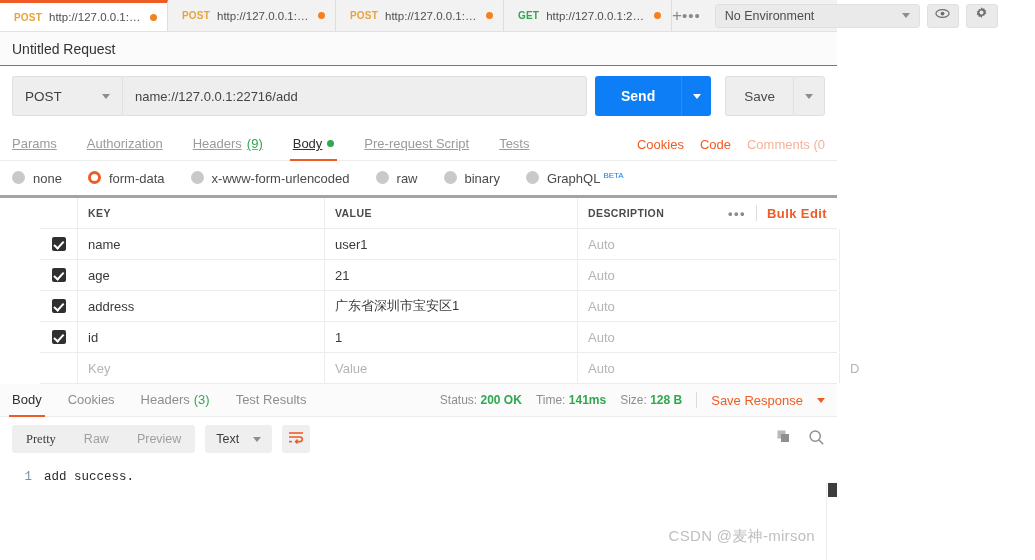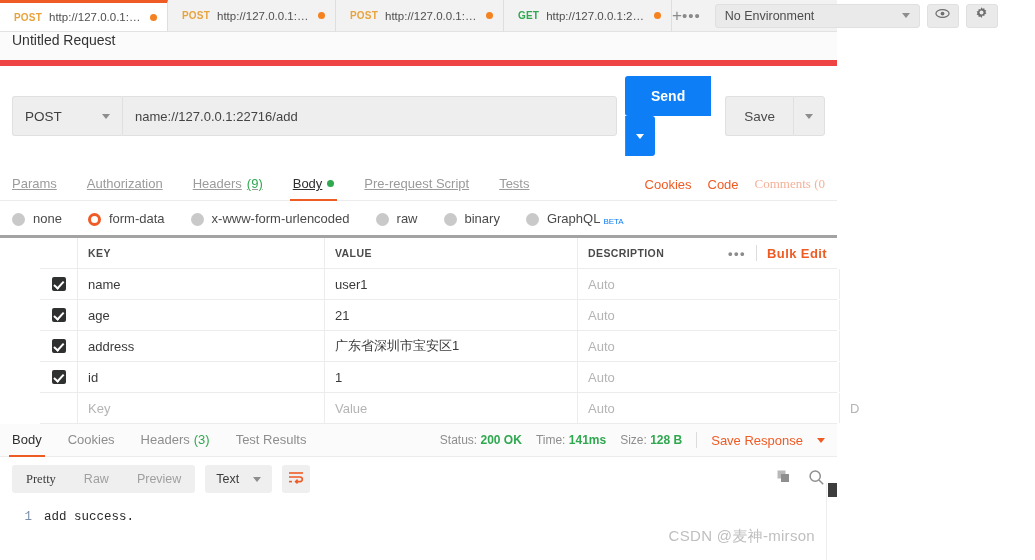--- a/index.html
+++ b/index.html
@@ -74,43 +74,43 @@
   }
   .icon-btn {
     width: 32px; height: 24px; background: #eaeaea;
     border: 1px solid #e0e0e0; border-radius: 3px;
     display: flex; align-items: center; justify-content: center;
     cursor: pointer; color: #6e6e6e;
   }
 
   
   .req-name-bar {
-    height: 34px; display: flex; 
+    height: 34px; display: flex; align-items: center;
     padding: 0 12px; background: #fbfbfb;
-    border-bottom: 6px solid #ef4444;
+    border-bottom: 1px solid #ef4444;
   }
   .req-name { font-size: 14px; color: #333; }
 
   
   .urlbar { display: flex; align-items: center; padding: 10px 12px 12px 12px; gap: 0; }
   .method-box {
     display: flex; align-items: center; justify-content: space-between;
     width: 110px; height: 40px;
     background: #eeeeee; border: 1px solid #e0e0e0; border-right: none;
     border-radius: 3px 0 0 3px; padding: 0 12px;
     font-size: 13.5px; color: #3f3f3f; cursor: pointer;
   }
   .url-input {
     flex: 1 1 auto; height: 40px;
     background: #eeeeee; border: 1px solid #e0e0e0;
     border-radius: 0 3px 3px 0; display: flex; align-items: center;
     padding: 0 12px; font-size: 13px; color: #444;
     cursor: text;
   }
-  .send-group { display: flex; margin-left: 8px; flex-direction: column; }
+  .send-group { display: flex; margin-left: 8px; }
   .send-btn {
     height: 40px; background: #0d7ef5; color: #fff;
     display: flex; align-items: center; justify-content: center;
     padding: 0 26px; font-size: 14px; font-weight: bold;
     border-radius: 3px 0 0 3px; cursor: pointer;
   }
   .send-caret {
     height: 40px; width: 30px; background: #0d7ef5;
     display: flex; align-items: center; justify-content: center;
     border-left: 1px solid #2b8ef7; border-radius: 0 3px 3px 0;
@@ -154,29 +154,29 @@
     content: ""; position: absolute; left: -3px; right: -3px; bottom: -1px;
     height: 2.5px; background: #ef5b25;
   }
   .count-green { color: #2fa84f; }
   .green-dot { width: 7px; height: 7px; border-radius: 50%; background: #2fa84f; }
   .rtabs-right {
     margin-left: auto; display: flex; align-items: center;
     gap: 16px; padding-bottom: 8px;
   }
   .link-orange { font-size: 13px; color: #ef5b25; cursor: pointer; }
-  .link-orange.muted { color: #f5b199; font-family: Liberation Serif, serif; }
+  .link-orange.muted { color: #f5b199; }
 
   
   .bodytype-row {
     display: flex; align-items: center; height: 34px;
     padding: 0 12px; gap: 0;
   }
   .radio-item {
-    display: flex; align-items: flex-end; margin-right: 26px;
+    display: flex; align-items: flex-start; margin-right: 26px;
     font-size: 13px; color: #4a4a4a; cursor: pointer;
   }
   .radio {
     width: 13px; height: 13px; border-radius: 50%;
     background: #c9c9c9; margin-right: 8px; flex: 0 0 auto;
     position: relative;
   }
   .radio.sel { background: #fff; border: 3.5px solid #ef5b25; }
   .beta {
     font-size: 8px; font-weight: normal; color: #0d7ef5;

